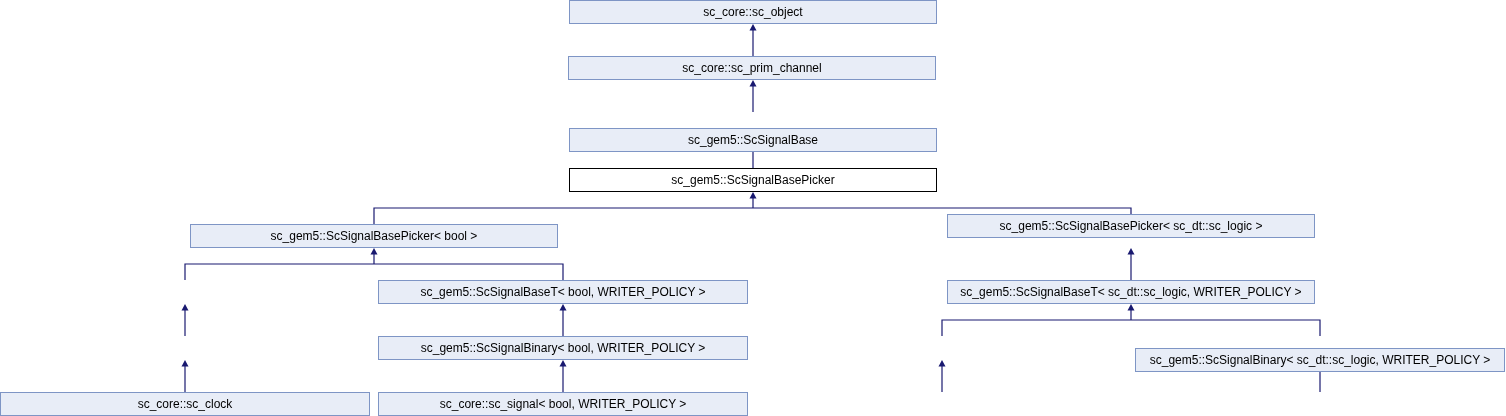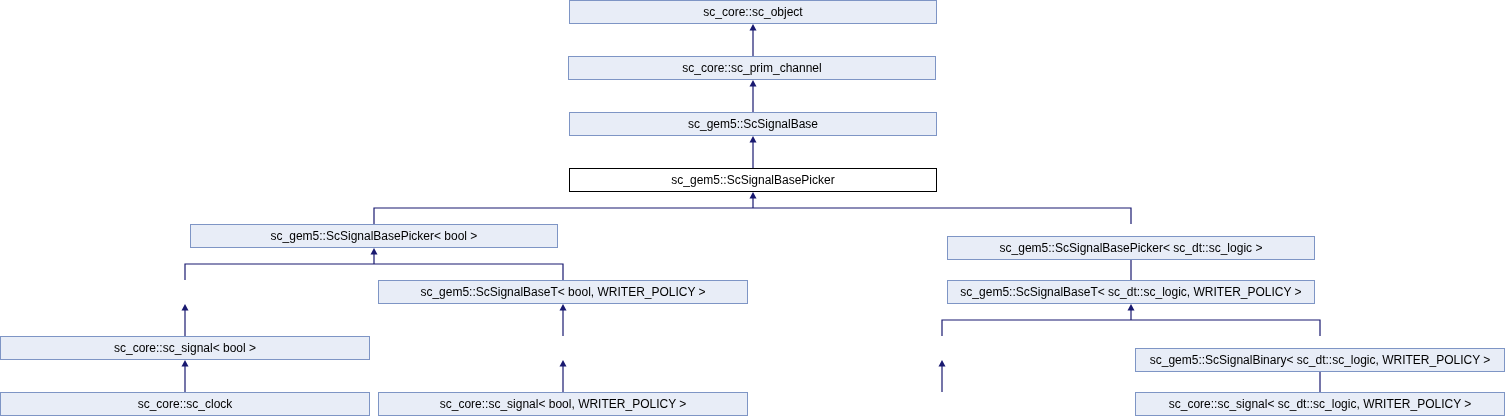--- a/index.html
+++ b/index.html
@@ -67,30 +67,29 @@
       <polygon points="563,360 559.5,366.5 566.5,366.5"></polygon>
       <polygon points="942,360 938.5,366.5 945.5,366.5"></polygon>
       <polygon points="1320,360 1316.5,366.5 1323.5,366.5"></polygon>
     </g>
   </svg>
 
   <div class="node" style="left:569px;top:0;width:368px">sc_core::sc_object</div>
 
   <div class="node" style="left:568px;top:56px;width:368px">sc_core::sc_prim_channel</div>
 
-  <div class="node" style="left:569px;top:112px;width:368px">sc_gem5::ScSignalBase</div>
+  <div class="node" style="left:569px;top:128px;width:368px">sc_gem5::ScSignalBase</div>
 
   <div class="node current" style="left:569px;top:168px;width:368px">sc_gem5::ScSignalBasePicker</div>
 
   <div class="node" style="left:190px;top:224px;width:368px">sc_gem5::ScSignalBasePicker&lt; bool &gt;</div>
-  <div class="node" style="left:947px;top:236px;width:368px">sc_gem5::ScSignalBasePicker&lt; sc_dt::sc_logic &gt;</div>
+  <div class="node" style="left:947px;top:214px;width:368px">sc_gem5::ScSignalBasePicker&lt; sc_dt::sc_logic &gt;</div>
 
   <div class="node" style="left:378px;top:280px;width:370px">sc_gem5::ScSignalBaseT&lt; bool, WRITER_POLICY &gt;</div>
   <div class="node" style="left:947px;top:280px;width:368px">sc_gem5::ScSignalBaseT&lt; sc_dt::sc_logic, WRITER_POLICY &gt;</div>
 
-  <div class="node" style="left:0;top:336px;width:370px">sc_core::sc_signal&lt; bool &gt;</div>
+  <div class="node" style="left:378px;top:336px;width:370px">sc_gem5::ScSignalBinary&lt; bool, WRITER_POLICY &gt;</div>
   <div class="node" style="left:1135px;top:348px;width:370px">sc_gem5::ScSignalBinary&lt; sc_dt::sc_logic, WRITER_POLICY &gt;</div>
 
   <div class="node" style="left:378px;top:392px;width:370px">sc_core::sc_signal&lt; bool, WRITER_POLICY &gt;</div>
   <div class="node" style="left:0;top:392px;width:370px">sc_core::sc_clock</div>
-  <div class="node" style="left:1135px;top:392px;width:370px">sc_core::sc_signal&lt; sc_dt::sc_logic, WRITER_POLICY &gt;</div>
 
 </div>
 
 </body></html>

